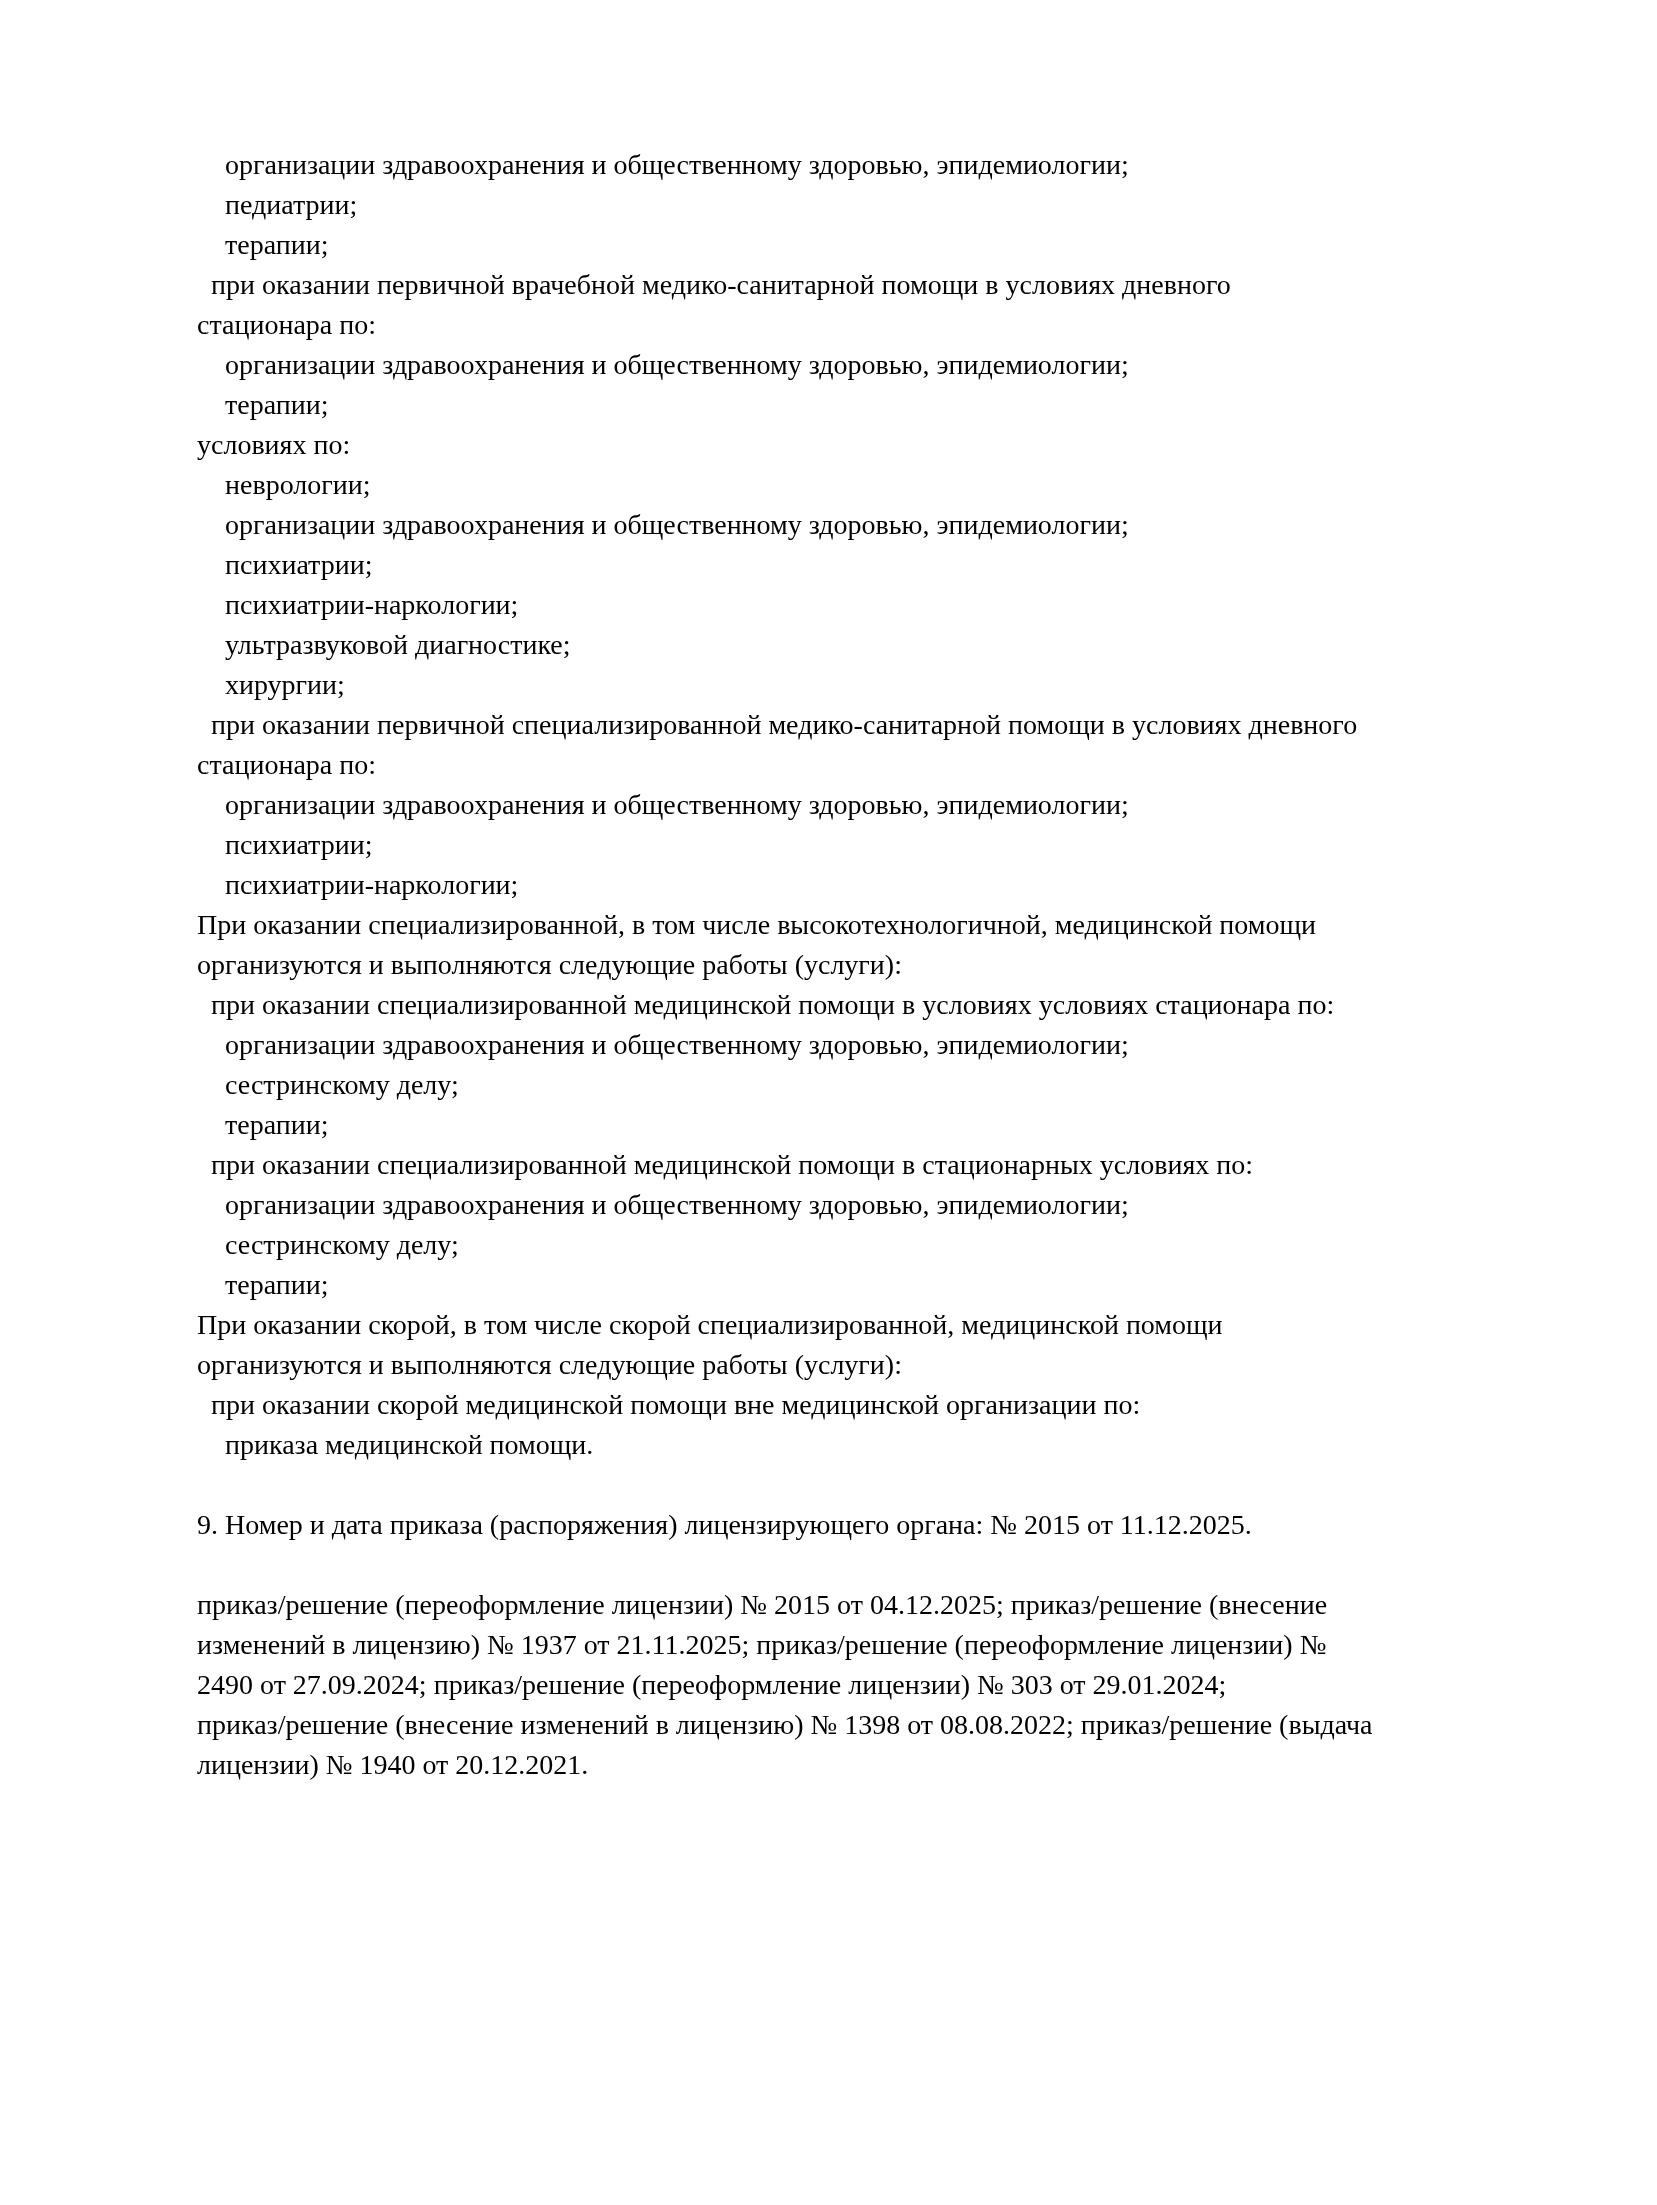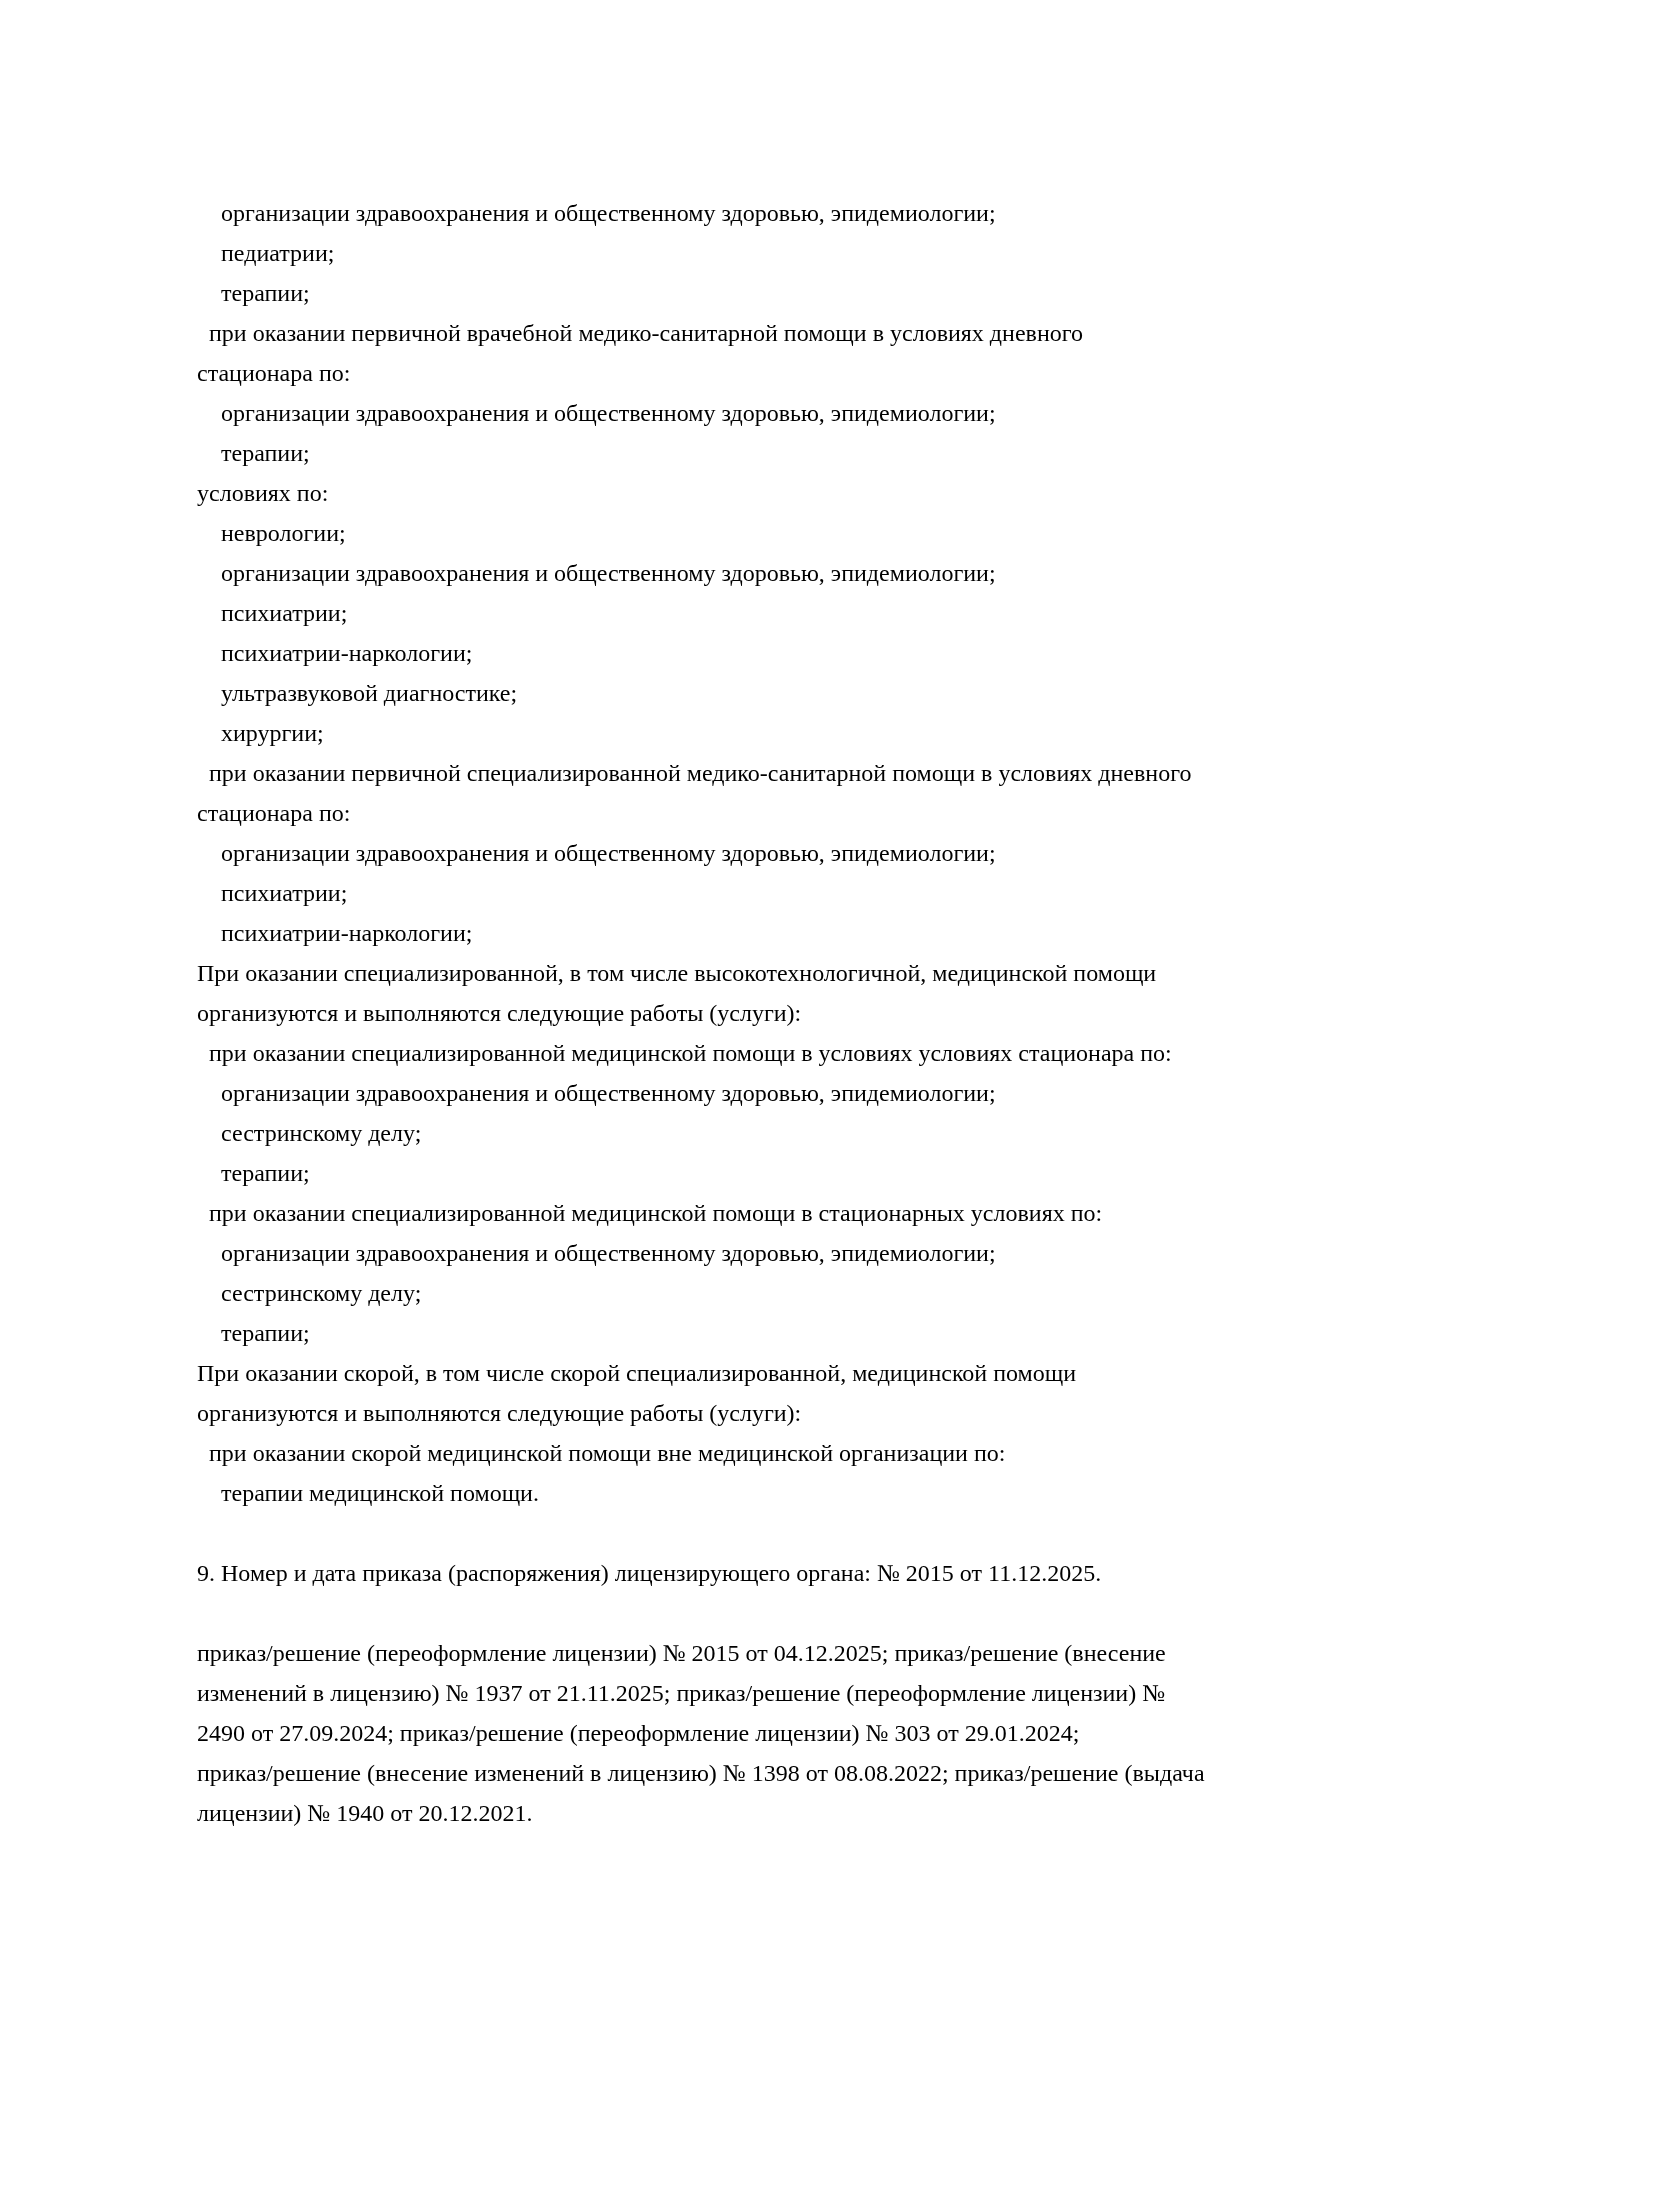--- a/index.html
+++ b/index.html
@@ -18,25 +18,24 @@
     height: 2205px;
     background: var(--page-bg);
     overflow: hidden;
   }
   .doc-text {
     position: absolute;
     left: 197px;
     top: 145px;
     width: 1397px;
     font-family: "Liberation Serif", "DejaVu Serif", serif;
-    font-size: 24px;
+    font-size: 28px;
     line-height: 40px;
     color: var(--text-color);
     font-weight: 400;
-    margin-top: 48px;
   }
   .line {
     white-space: pre;
     min-height: 40px;
   }
 </style>
 </head>
 <body>
 
 <div class="page">
@@ -67,21 +66,21 @@
       <div class="line">    организации здравоохранения и общественному здоровью, эпидемиологии;</div>
       <div class="line">    сестринскому делу;</div>
       <div class="line">    терапии;</div>
       <div class="line">  при оказании специализированной медицинской помощи в стационарных условиях по:</div>
       <div class="line">    организации здравоохранения и общественному здоровью, эпидемиологии;</div>
       <div class="line">    сестринскому делу;</div>
       <div class="line">    терапии;</div>
       <div class="line">При оказании скорой, в том числе скорой специализированной, медицинской помощи</div>
       <div class="line">организуются и выполняются следующие работы (услуги):</div>
       <div class="line">  при оказании скорой медицинской помощи вне медицинской организации по:</div>
-      <div class="line">    терапии медицинской помощи.</div>
+      <div class="line">    приказа медицинской помощи.</div>
       <div class="line">&nbsp;</div>
       <div class="line">9. Номер и дата приказа (распоряжения) лицензирующего органа: № 2015 от 11.12.2025.</div>
       <div class="line">&nbsp;</div>
       <div class="line">приказ/решение (переоформление лицензии) № 2015 от 04.12.2025; приказ/решение (внесение</div>
       <div class="line">изменений в лицензию) № 1937 от 21.11.2025; приказ/решение (переоформление лицензии) №</div>
       <div class="line">2490 от 27.09.2024; приказ/решение (переоформление лицензии) № 303 от 29.01.2024;</div>
       <div class="line">приказ/решение (внесение изменений в лицензию) № 1398 от 08.08.2022; приказ/решение (выдача</div>
       <div class="line">лицензии) № 1940 от 20.12.2021.</div>
     </div>
 </div>

